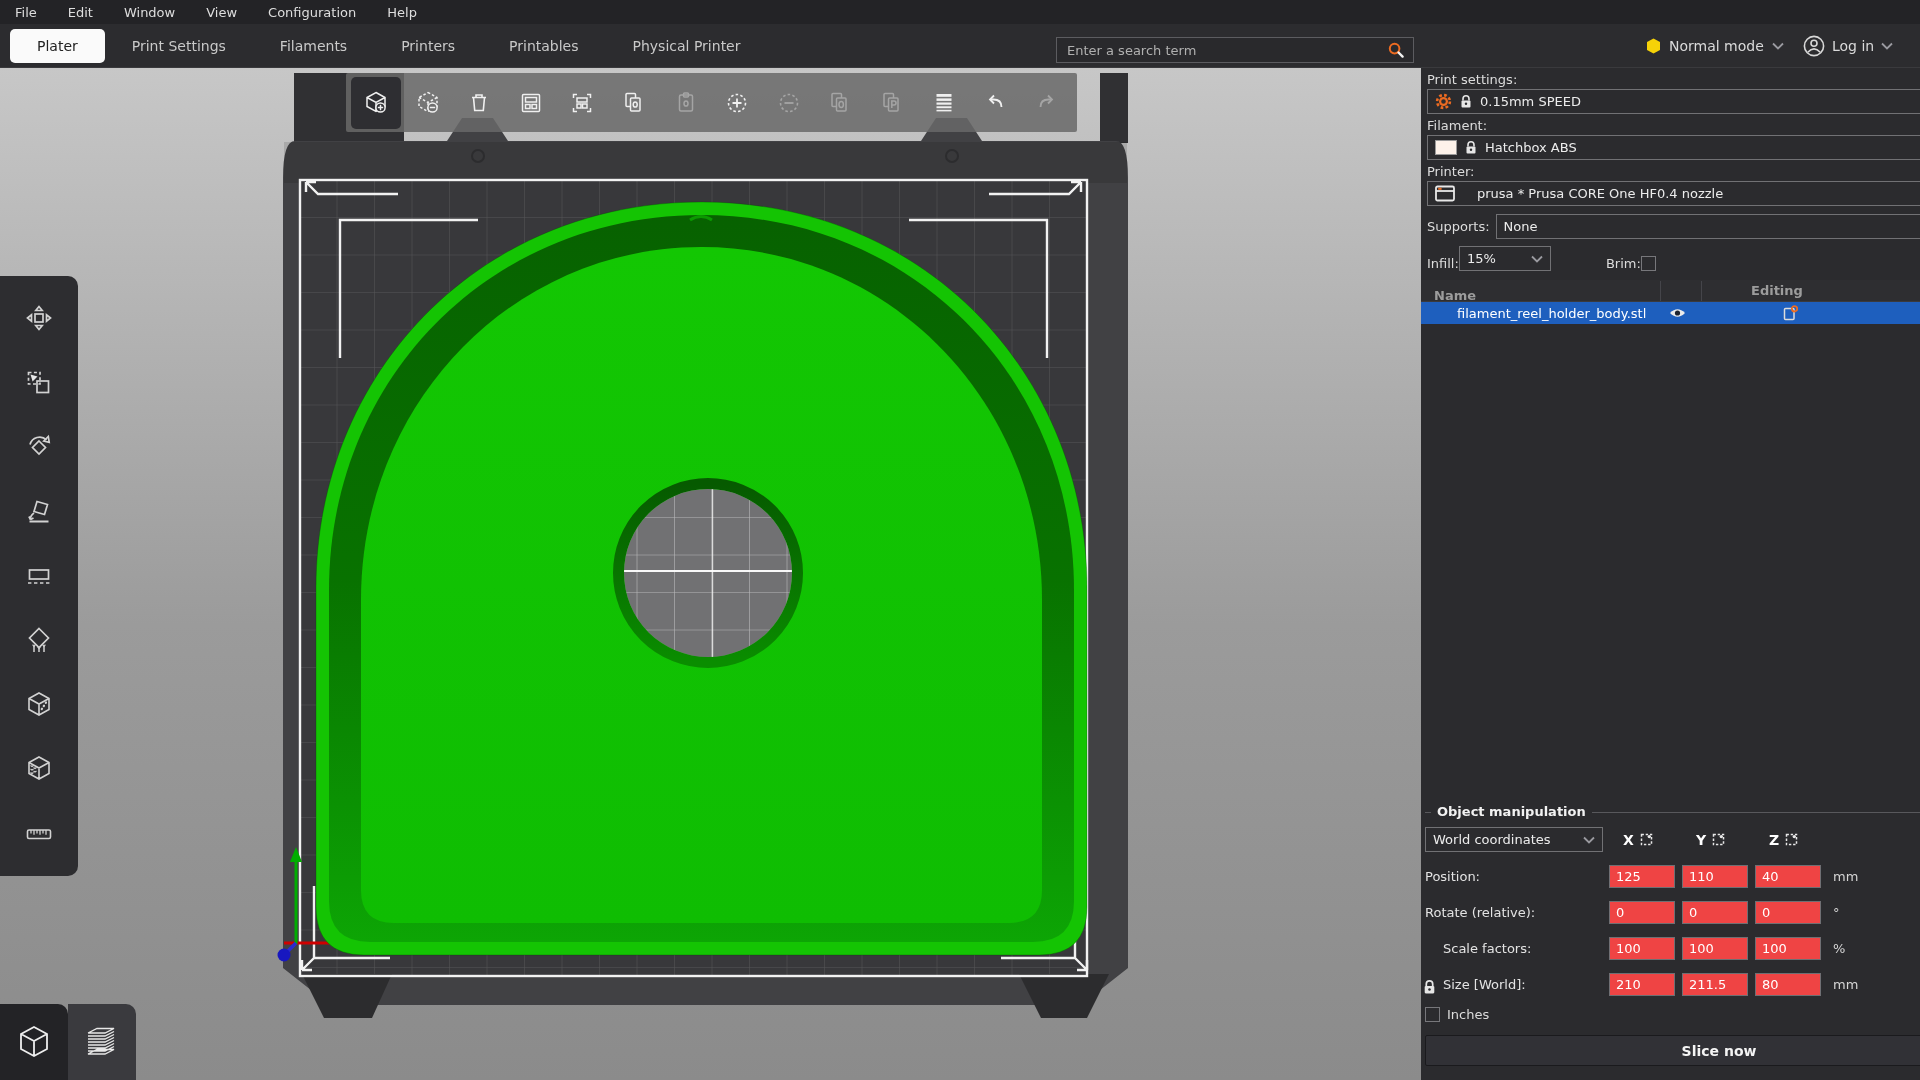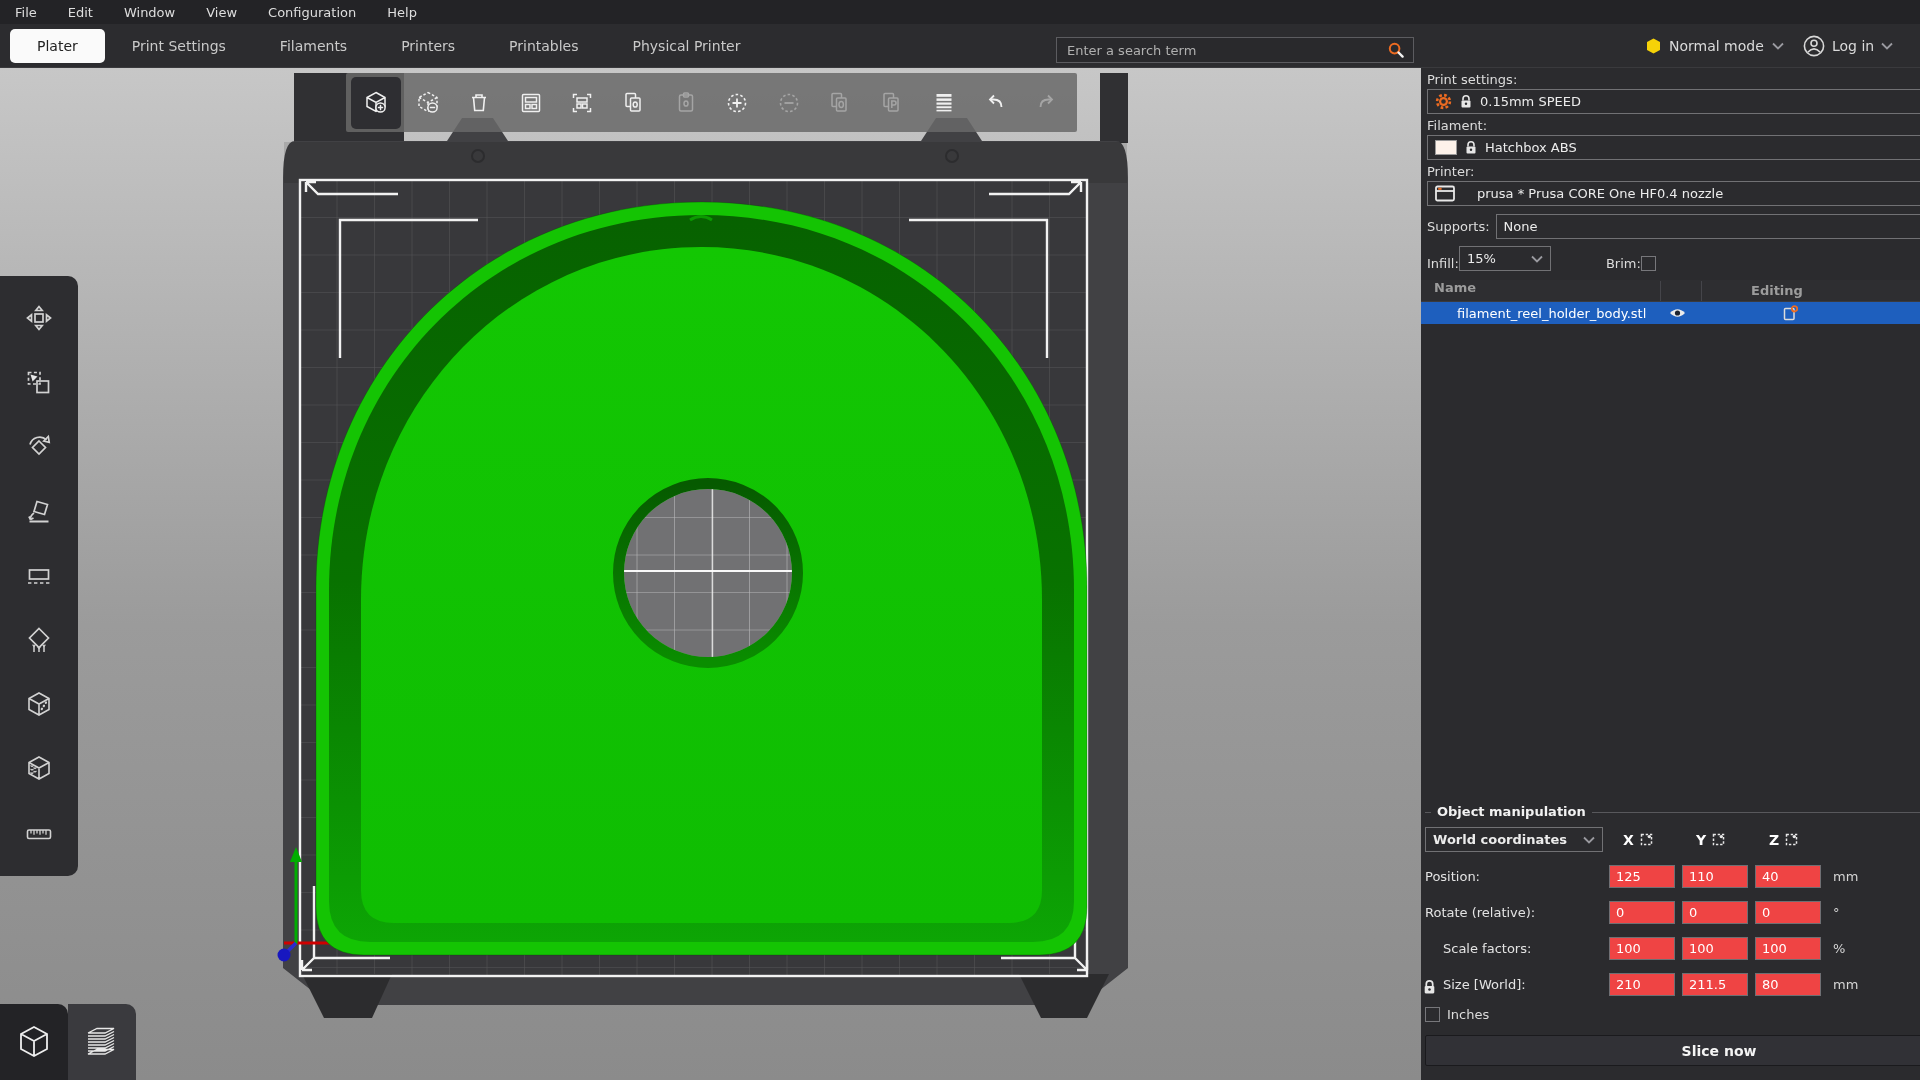--- a/index.html
+++ b/index.html
@@ -61,34 +61,34 @@
   .gearbtn { width:26px; height:25px; display:flex; align-items:center; justify-content:center; }
   .swatch { width:22px; height:15px; background:#fdf2ea; border:1px solid #9a9a9a; }
   .supportsrow { display:flex; align-items:center; margin-top:8px; gap:6px; }
   .inlinelabel { font-size:13px; color:#dcdcdc; white-space:nowrap; }
   .infillrow { display:flex; align-items:flex-end; margin-top:7px; }
   .infillcombo { width:92px; flex:none; }
   .checkbox { width:15px; height:15px; border:1px solid #77777b; background:#2b2b2e; flex:none; }
 
   .listheader { position:relative; height:22px; margin-top:9px; font-weight:bold; font-size:13px;
     color:#9c9c9c; border-bottom:1px solid #3a3a3e; background:#2e2e31; }
-  .listheader .hname { position:absolute; left:13px; top:0;text-align:right; }
+  .listheader .hname { position:absolute; left:13px; top:8px;text-align:right; }
   .listheader .hedit { position:absolute; left:330px; top:3px; }
   .listheader .vdiv { position:absolute; top:1px; width:1px; height:20px; background:#45454a; }
   .listrow { position:relative; height:22px; background:#1e5fbe; color:#fff; font-size:13px;
     display:flex; align-items:center; padding-left:36px; }
   .listrow .eye { position:absolute; left:248px; top:5px; }
   .listrow .editic { position:absolute; left:362px; top:3px; }
 
   .manip { position:absolute; left:4px; right:5px; top:744px; border-top:1px solid #58585c; }
   .legend { position:absolute; top:-9px; left:6px; background:#2b2b2e; padding:0 6px;
     font-weight:bold; font-size:13px; color:#f2f2f2; }
   .mgrid { display:grid; grid-template-columns:184px 73px 73px 73px 1fr; row-gap:13px;
     align-items:center; margin-top:14px; position:relative; }
-  .wcombo { width:178px; height:25px;font-weight:bold; }
+  .wcombo { width:178px; height:25px; }
   .minput { width:66px; height:23px; background:#ef4444; border:1px solid #6f6f73; color:#fff;
     font-size:13px; padding:0 6px; font-family:inherit; }
   .axish { display:flex; align-items:center; gap:6px; justify-content:flex-start; padding-left:14px;
     font-weight:bold; font-size:14px; color:#fff; }
   .unit { font-size:13px; color:#d6d6d6; padding-left:5px; }
   .mlabel { font-size:13px; color:#e3e3e3; }
   .mlabel.indent { padding-left:18px; }
   .locklink { position:absolute; left:-2px; top:152px; }
   .inchesrow { display:flex; align-items:center; gap:7px; margin-top:11px; font-size:13px; color:#dcdcdc; }
   .slicebtn { margin-top:13px; height:31px; background:#313136; border:1px solid #1a1a1d;

